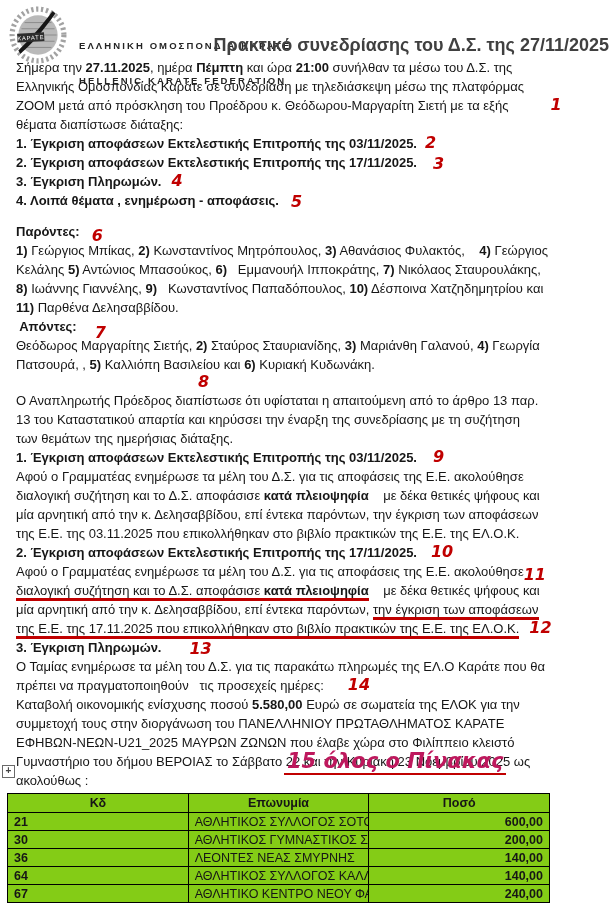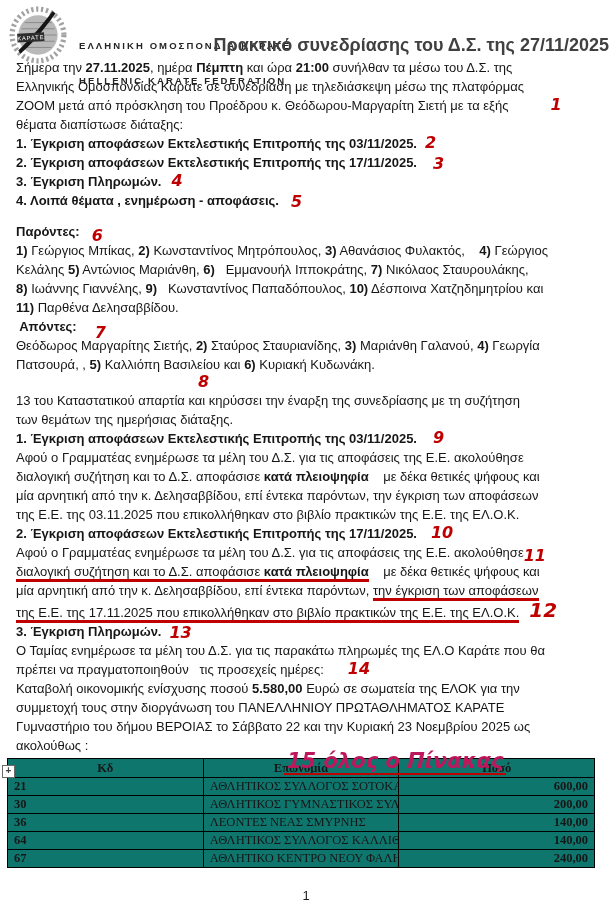--- a/index.html
+++ b/index.html
@@ -15,24 +15,24 @@
   .doc-title{position:absolute;right:3px;top:35px;font-size:18px;font-weight:bold;color:#404040;white-space:pre;}
   
   .docbody{position:absolute;left:16px;top:58px;width:582px;}
   .block{margin:0;}
   .line{white-space:pre;font-size:13px;line-height:19px;position:relative;color:#161616;}
   .heading .line{font-weight:bold;}
   .b{font-weight:bold;}
   .redline{border-bottom:3px solid #c00000;}
   .note{color:#c00000;font-weight:bold;font-style:italic;font-size:16px;
         font-family:"DejaVu Sans",sans-serif;line-height:1;}
-  .note-big{font-size:20px;}
+  .note-big{font-size:16px;}
   .gap{width:100%;}
   
-  .doc-table{border-collapse:collapse;table-layout:fixed;width:588px;margin-left:-9px;margin-top:3px;background:#0f766e;position:relative;z-index:1;font-family:Liberation Serif, serif;}
+  .doc-table{border-collapse:collapse;table-layout:fixed;width:543px;margin-left:-9px;margin-top:3px;background:#84cc16;position:relative;z-index:1;}
   .doc-table th,.doc-table td{border:1.6px solid #000;font-size:12.5px;padding:0 6px;height:17px;overflow:hidden;white-space:nowrap;}
   .doc-table th{font-weight:bold;text-align:center;height:18px;}
   .col-code{width:40px;font-weight:bold;}
   .col-name{width:424px;text-align:left;}
   .col-amount{width:96px;text-align:right;font-weight:bold;padding-right:12px;margin-left:16px;}
   
   .note15{position:absolute;left:284px;top:750px;z-index:5;
           font-size:21px;line-height:22px;font-weight:bold;font-style:italic;
           color:#be185d;border-bottom:2.5px solid #c00000;padding:0 3px 1px 3px;
           font-family:"DejaVu Sans",sans-serif;white-space:pre;}
@@ -80,35 +80,36 @@
         <div class="line"><span>2. Έγκριση αποφάσεων Εκτελεστικής Επιτροπής της 17/11/2025.</span><span class="note" style="margin-left: 16px; position: relative; top: 2px;">3</span></div>
         <div class="line"><span>3. Έγκριση Πληρωμών.</span><span class="note" style="margin-left: 10px;">4</span></div>
         <div class="line"><span>4. Λοιπά θέματα , ενημέρωση - αποφάσεις.</span><span class="note" style="margin-left: 12px; position: relative; top: 2px;">5</span></div>
       </div>
       <div class="gap" style="height: 12px;"></div>
       <div class="block heading">
         <div class="line"><span>Παρόντες:</span><span class="note" style="margin-left: 12px; position: relative; top: 5px;">6</span></div>
       </div>
       <div class="block para">
         <div class="line"><span class="b">1)</span><span> Γεώργιος Μπίκας, </span><span class="b">2)</span><span> Κωνσταντίνος Μητρόπουλος, </span><span class="b">3)</span><span> Αθανάσιος Φυλακτός,    </span><span class="b">4)</span><span> Γεώργιος</span></div>
-        <div class="line"><span>Κελάλης </span><span class="b">5)</span><span> Αντώνιος Μαριάνθη, </span><span class="b">6)</span><span>   Εμμανουήλ Ιπποκράτης, </span><span class="b">7)</span><span> Νικόλαος Σταυρουλάκης,</span></div>
+        <div class="line"><span>Κελάλης </span><span class="b">5)</span><span> Αντώνιος Μπασούκος, </span><span class="b">6)</span><span>   Εμμανουήλ Ιπποκράτης, </span><span class="b">7)</span><span> Νικόλαος Σταυρουλάκης,</span></div>
         <div class="line"><span class="b">8)</span><span> Ιωάννης Γιαννέλης, </span><span class="b">9)</span><span>   Κωνσταντίνος Παπαδόπουλος, </span><span class="b">10)</span><span> Δέσποινα Χατζηδημητρίου και</span></div>
         <div class="line"><span class="b">11)</span><span> Παρθένα Δελησαββίδου.</span></div>
       </div>
       <div class="block heading">
         <div class="line"><span> Απόντες:</span><span class="note" style="margin-left: 18px; position: relative; top: 7px;">7</span></div>
       </div>
       <div class="block para">
         <div class="line"><span>Θεόδωρος Μαργαρίτης Σιετής, </span><span class="b">2)</span><span> Σταύρος Σταυριανίδης, </span><span class="b">3)</span><span> Μαριάνθη Γαλανού, </span><span class="b">4)</span><span> Γεωργία</span></div>
         <div class="line"><span>Πατσουρά, , </span><span class="b">5)</span><span> Καλλιόπη Βασιλείου και </span><span class="b">6)</span><span> Κυριακή Κυδωνάκη.</span></div>
       </div>
       <div class="block para">
         <div class="line" style="line-height: 17px;"><span class="note" style="margin-left: 182px;">8</span></div>
       </div>
       <div class="block para">
+        <div class="line"><span>Ο Αναπληρωτής Πρόεδρος διαπίστωσε ότι υφίσταται η απαιτούμενη από το άρθρο 13 παρ.</span></div>
         <div class="line"><span>13 του Καταστατικού απαρτία και κηρύσσει την έναρξη της συνεδρίασης με τη συζήτηση</span></div>
         <div class="line"><span>των θεμάτων της ημερήσιας διάταξης.</span></div>
       </div>
       <div class="block heading">
         <div class="line"><span>1. Έγκριση αποφάσεων Εκτελεστικής Επιτροπής της 03/11/2025.</span><span class="note" style="margin-left: 16px;">9</span></div>
       </div>
       <div class="block para">
         <div class="line"><span>Αφού ο Γραμματέας ενημέρωσε τα μέλη του Δ.Σ. για τις αποφάσεις της Ε.Ε. ακολούθησε</span></div>
         <div class="line"><span>διαλογική συζήτηση και το Δ.Σ. αποφάσισε </span><span class="b">κατά πλειοψηφία</span><span>    με δέκα θετικές ψήφους και</span></div>
         <div class="line"><span>μία αρνητική από την κ. Δελησαββίδου, επί έντεκα παρόντων, την έγκριση των αποφάσεων</span></div>
@@ -117,29 +118,30 @@
       <div class="block heading">
         <div class="line"><span>2. Έγκριση αποφάσεων Εκτελεστικής Επιτροπής της 17/11/2025.</span><span class="note" style="margin-left: 14px;">10</span></div>
       </div>
       <div class="block para">
         <div class="line"><span>Αφού ο Γραμματέας ενημέρωσε τα μέλη του Δ.Σ. για τις αποφάσεις της Ε.Ε. ακολούθησε</span><span class="note" style="position: absolute; right: 52px; top: 5px;">11</span></div>
         <div class="line"><span class="redline">διαλογική συζήτηση και το Δ.Σ. αποφάσισε </span><span class="b redline">κατά πλειοψηφία</span><span>    με δέκα θετικές ψήφους και</span></div>
         <div class="line"><span>μία αρνητική από την κ. Δελησαββίδου, επί έντεκα παρόντων, </span><span class="redline">την έγκριση των αποφάσεων</span></div>
         <div class="line"><span class="redline">της Ε.Ε. της 17.11.2025 που επικολλήθηκαν στο βιβλίο πρακτικών της Ε.Ε. της ΕΛ.Ο.Κ.</span><span class="note note-big" style="margin-left: 10px;">12</span></div>
       </div>
       <div class="block heading">
-        <div class="line"><span>3. Έγκριση Πληρωμών.</span><span class="note" style="margin-left: 8px; position: relative; top: 2px;">13</span></div>
+        <div class="line"><span>3. Έγκριση Πληρωμών.</span><span class="note" style="margin-left: 28px; position: relative; top: 2px;">13</span></div>
       </div>
       <div class="block para">
         <div class="line"><span>Ο Ταμίας ενημέρωσε τα μέλη του Δ.Σ. για τις παρακάτω πληρωμές της ΕΛ.Ο Καράτε που θα</span></div>
         <div class="line"><span>πρέπει να πραγματοποιηθούν   τις προσεχείς ημέρες:</span><span class="note" style="margin-left: 24px;">14</span></div>
       </div>
       <div class="block para">
         <div class="line"><span>Καταβολή οικονομικής ενίσχυσης ποσού </span><span class="b">5.580,00</span><span> Ευρώ σε σωματεία της ΕΛΟΚ για την</span></div>
         <div class="line"><span>συμμετοχή τους στην διοργάνωση του ΠΑΝΕΛΛΗΝΙΟΥ ΠΡΩΤΑΘΛΗΜΑΤΟΣ ΚΑΡΑΤΕ</span></div>
+        <div class="line"><span>ΕΦΗΒΩΝ-ΝΕΩΝ-U21_2025 ΜΑΥΡΩΝ ΖΩΝΩΝ που έλαβε χώρα στο Φιλίππειο κλειστό</span></div>
         <div class="line"><span>Γυμναστήριο του δήμου ΒΕΡΟΙΑΣ το Σάββατο 22 και την Κυριακή 23 Νοεμβρίου 2025 ως</span></div>
         <div class="line"><span>ακολούθως :</span></div>
       </div>
       <table class="doc-table">
         <thead>
           <tr>
             <th>Κδ</th>
             <th>Επωνυμία</th>
             <th>Ποσό</th>
           </tr>

